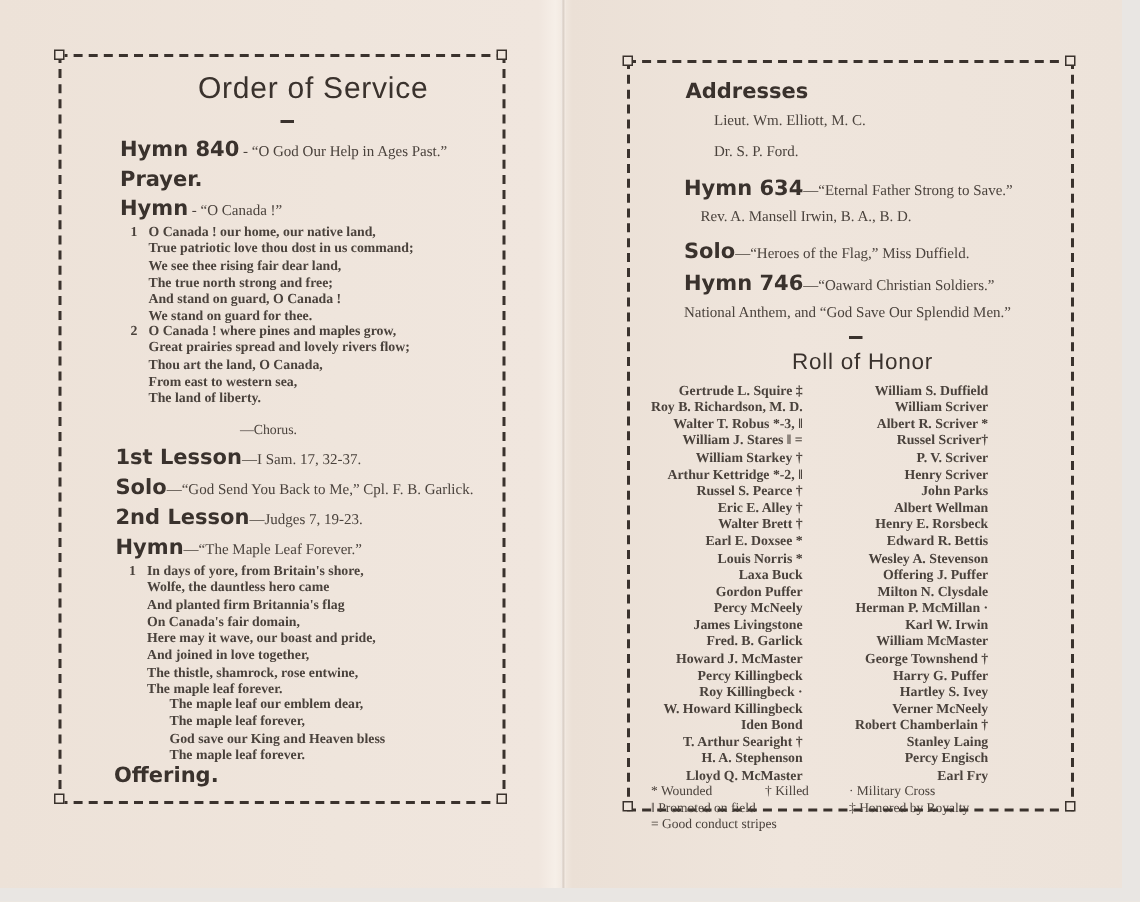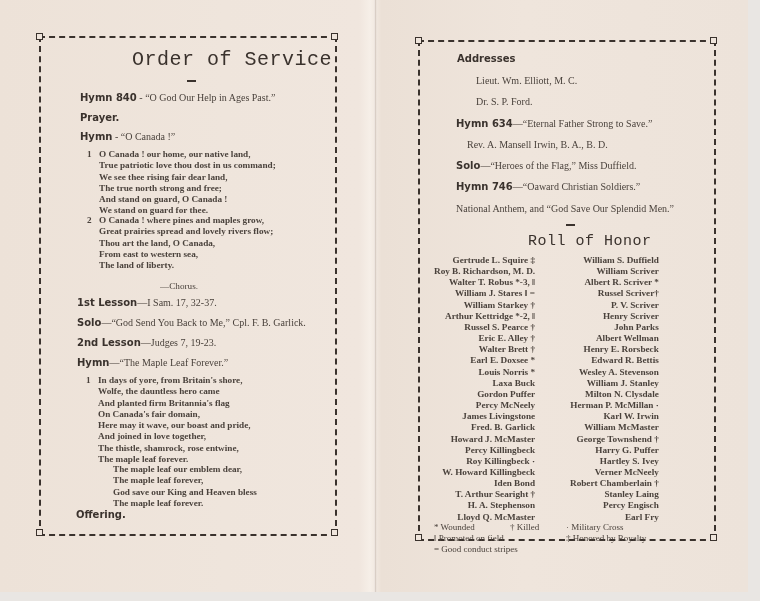--- a/index.html
+++ b/index.html
@@ -28,30 +28,30 @@
       position: absolute;
       border: 2px dashed #3a322d;
     }
     .corner {
       position: absolute; width: 5px; height: 5px; border: 1px solid #3a322d; background: #efe5dc;
     }
     .left-frame { left: 39px; top: 36px; width: 294px; height: 496px; }
     .right-frame { left: 418px; top: 40px; width: 294px; height: 497px; }
     .title {
       position: absolute; font-size: 20px; letter-spacing: 0.5px; color: #3a322d;
-      font-family: Liberation Mono, monospace; font-weight: normal;
+      font-family: Liberation Sans, sans-serif; font-weight: normal;
     }
     .dash {
       position: absolute; width: 9px; height: 2px; background: #3a322d;
     }
     .line {
       position: absolute; white-space: nowrap; font-size: 10px;
     }
     .head {
-      font-family: "DejaVu Sans", sans-serif; font-weight: bold; font-size: 10px; color: #3a322d;
+      font-family: "DejaVu Sans", sans-serif; font-weight: bold; font-size: 14px; color: #3a322d;
     }
     .txt { font-size: 10px; color: #4a423c; }
     .verse { position: absolute; font-size: 9.2px; line-height: 11.3px; white-space: nowrap; font-weight: bold; color: #4a423c; }
     .roll-col { position: absolute; font-size: 9.2px; line-height: 11.15px; white-space: nowrap; font-weight: bold; color: #4a423c; text-align: right; }
     .legend { position: absolute; font-size: 9px; line-height: 10.5px; white-space: nowrap; color: #4a423c; }
   </style>
 </head>
 <body>
 
 <div class="paper"></div>
@@ -191,21 +191,21 @@
   <div>William Scriver</div>
   <div>Albert R. Scriver *</div>
   <div>Russel Scriver†</div>
   <div>P. V. Scriver</div>
   <div>Henry Scriver</div>
   <div>John Parks</div>
   <div>Albert Wellman</div>
   <div>Henry E. Rorsbeck</div>
   <div>Edward R. Bettis</div>
   <div>Wesley A. Stevenson</div>
-  <div>William J. Stanley</div>
+  <div>Offering J. Puffer</div>
   <div>Milton N. Clysdale</div>
   <div>Herman P. McMillan ·</div>
   <div>Karl W. Irwin</div>
   <div>William McMaster</div>
   <div>George Townshend †</div>
   <div>Harry G. Puffer</div>
   <div>Hartley S. Ivey</div>
   <div>Verner McNeely</div>
   <div>Robert Chamberlain †</div>
   <div>Stanley Laing</div>

